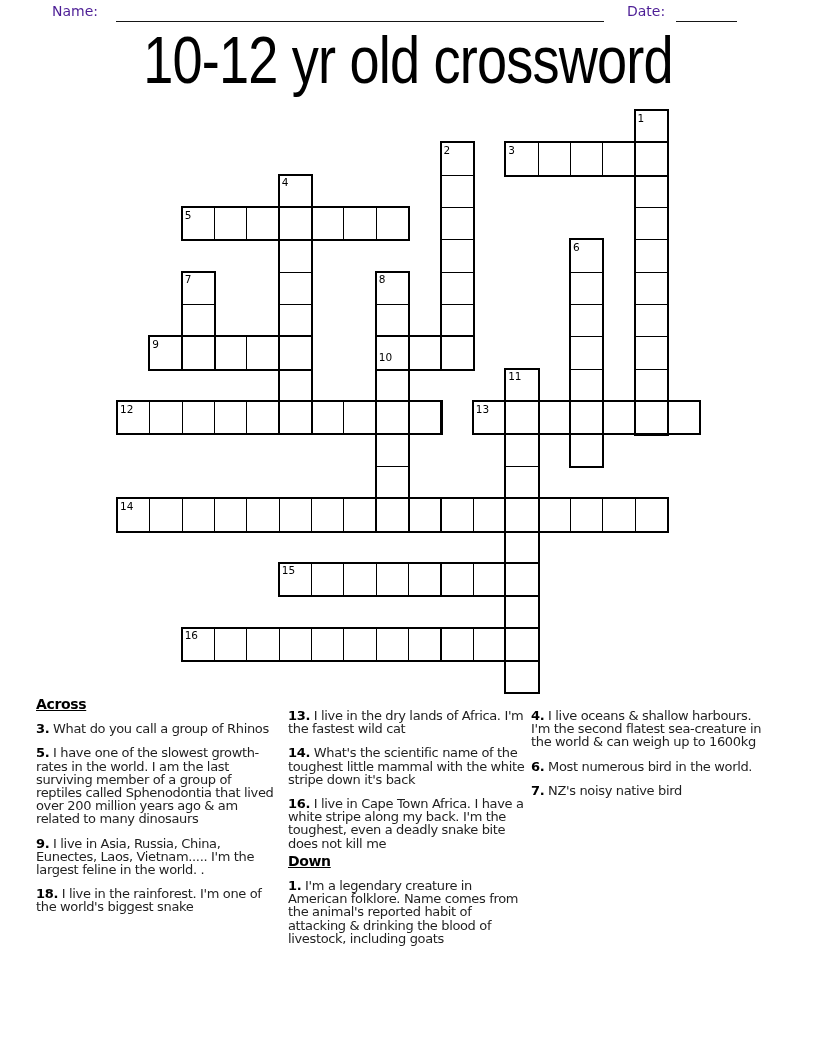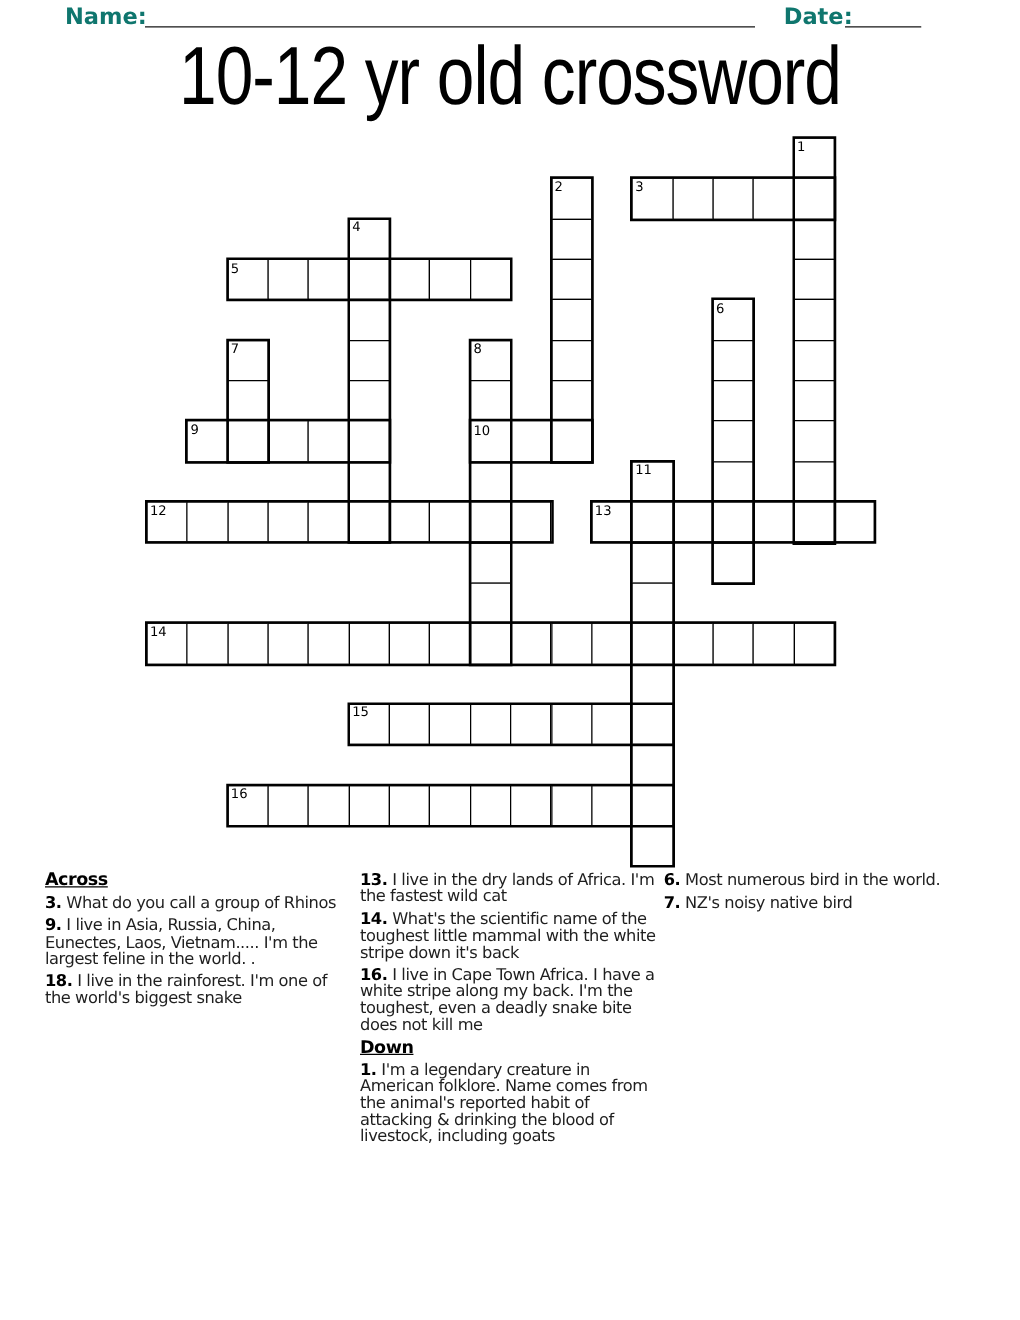--- a/index.html
+++ b/index.html
@@ -5,21 +5,21 @@
   * { box-sizing: border-box; }
   html,body { margin:0; padding:0; }
   body {
     width:816px; height:1056px; position:relative; background:#ffffff;
     font-family:"DejaVu Sans","Liberation Sans",sans-serif; color:#1a1a1a;
     overflow:hidden;
   }
   .page { position:absolute; left:0; top:0; width:816px; height:1056px; background:#fff; }
 
   
-  .hdr-label { position:absolute; font-size:18px; color:#0f766e; white-space:nowrap;font-weight:bold; }
+  .hdr-label { position:absolute; font-size:14px; color:#4c1d95; white-space:nowrap; }
   .fill-line { position:absolute; height:0; border-bottom:1.6px solid #161616; }
 
   
   .title {
     position:absolute; left:0; top:24px; width:816px; margin:0; text-align:center;
     font-family:"Liberation Sans","DejaVu Sans",sans-serif;
     font-size:66px; font-weight:400; color:#000;
     transform:scaleX(0.82); letter-spacing:-1px; line-height:1.1;
   }
 
@@ -35,21 +35,21 @@
   
   .clues { position:absolute; left:0; top:698px; width:816px; font-size:13px;
            line-height:13.2px; letter-spacing:-0.35px; color:#1f1f1f; }
   .ccol { position:absolute; top:0; }
   .ccol1 { left:36px;  width:240px; }
   .ccol2 { left:288px; width:240px; }
   .ccol3 { left:531px; width:238px; }
   .hdr { font-size:14px; font-weight:bold; text-decoration:underline; color:#000;
          margin:0 0 5px 0; }
   .hdr-down { margin-top:3px; }
-  .clue { margin:0 0 5px 0; }
+  .clue { margin:11px 0 5px 0; }
   .clue b { color:#000; }
 </style>
 </head>
 <body>
 
 <div class="page">
 
   <span class="hdr-label" style="left:52px; top:3px;">Name:</span>
   <div class="fill-line" style="left:116px; top:21px; width:488px;"></div>
   <span class="hdr-label" style="left:627px; top:3px;">Date:</span>
@@ -181,51 +181,53 @@
       <span class="cellnum" style="left: 67.7px; top: 99.55px;">5</span>
       <div class="word" style="left: 451.9px; top: 128.4px; width: 35.35px; height: 229.45px;"></div>
       <span class="cellnum" style="left: 455.9px; top: 131.9px;">6</span>
       <div class="word" style="left: 63.7px; top: 160.75px; width: 35.35px; height: 100.05px;"></div>
       <span class="cellnum" style="left: 67.7px; top: 164.25px;">7</span>
       <div class="word" style="left: 257.8px; top: 160.75px; width: 35.35px; height: 261.8px;"></div>
       <span class="cellnum" style="left: 261.8px; top: 164.25px;">8</span>
       <div class="word" style="left: 31.35px; top: 225.45px; width: 164.75px; height: 35.35px;"></div>
       <span class="cellnum" style="left: 35.35px; top: 228.95px;">9</span>
       <div class="word" style="left: 257.8px; top: 225.45px; width: 100.05px; height: 35.35px;"></div>
-      <span class="cellnum" style="left: 261.8px; top: 230px; text-align: right;">10</span>
+      <span class="cellnum" style="left: 261.8px; top: 242px; text-align: right;">10</span>
       <div class="word" style="left: 387.2px; top: 257.8px; width: 35.35px; height: 326.5px;"></div>
       <span class="cellnum" style="left: 391.2px; top: 261.3px;">11</span>
       <div class="word" style="left: -1px; top: 290.15px; width: 326.5px; height: 35.35px;"></div>
       <span class="cellnum" style="left: 3px; top: 293.65px;">12</span>
       <div class="word" style="left: 354.85px; top: 290.15px; width: 229.45px; height: 35.35px;"></div>
       <span class="cellnum" style="left: 358.85px; top: 293.65px;">13</span>
       <div class="word" style="left: -1px; top: 387.2px; width: 552.95px; height: 35.35px;"></div>
       <span class="cellnum" style="left: 3px; top: 390.7px;">14</span>
       <div class="word" style="left: 160.75px; top: 451.9px; width: 261.8px; height: 35.35px;"></div>
       <span class="cellnum" style="left: 164.75px; top: 455.4px;">15</span>
       <div class="word" style="left: 63.7px; top: 516.6px; width: 358.85px; height: 35.35px;"></div>
       <span class="cellnum" style="left: 67.7px; top: 520.1px; text-align: center;">16</span>
     </div>
 
   <div class="clues">
 
     <div class="ccol ccol1">
       <p class="hdr">Across</p>
       <p class="clue"><b>3.</b> <span>What do you call a group of Rhinos</span></p>
+      <p class="clue"><b>5.</b> <span>I have one of the slowest growth-rates in the world. I am the last surviving member of a group of reptiles called Sphenodontia that lived over 200 million years ago &amp; am related to many dinosaurs</span></p>
       <p class="clue"><b>9.</b> <span>I live in Asia, Russia, China, Eunectes, Laos, Vietnam..... I'm the largest feline in the world. .</span></p>
       <p class="clue"><b>18.</b> <span>I live in the rainforest. I'm one of the world's biggest snake</span></p>
     </div>
 
     <div class="ccol ccol2">
       <p class="clue"><b>13.</b> <span>I live in the dry lands of Africa. I'm the fastest wild cat</span></p>
       <p class="clue"><b>14.</b> <span>What's the scientific name of the toughest little mammal with the white stripe down it's back</span></p>
       <p class="clue"><b>16.</b> <span>I live in Cape Town Africa. I have a white stripe along my back. I'm the toughest, even a deadly snake bite does not kill me</span></p>
       <p class="hdr hdr-down">Down</p>
       <p class="clue"><b>1.</b> <span>I'm a legendary creature in American folklore. Name comes from the animal's reported habit of attacking &amp; drinking the blood of livestock, including goats</span></p>
     </div>
 
     <div class="ccol ccol3">
+      <p class="clue"><b>4.</b> <span>I live oceans &amp; shallow harbours. I'm the second flatest sea-creature in the world &amp; can weigh up to 1600kg</span></p>
       <p class="clue"><b>6.</b> <span>Most numerous bird in the world.</span></p>
       <p class="clue"><b>7.</b> <span>NZ's noisy native bird</span></p>
     </div>
 
   </div>
 </div>
 
 </body></html>

